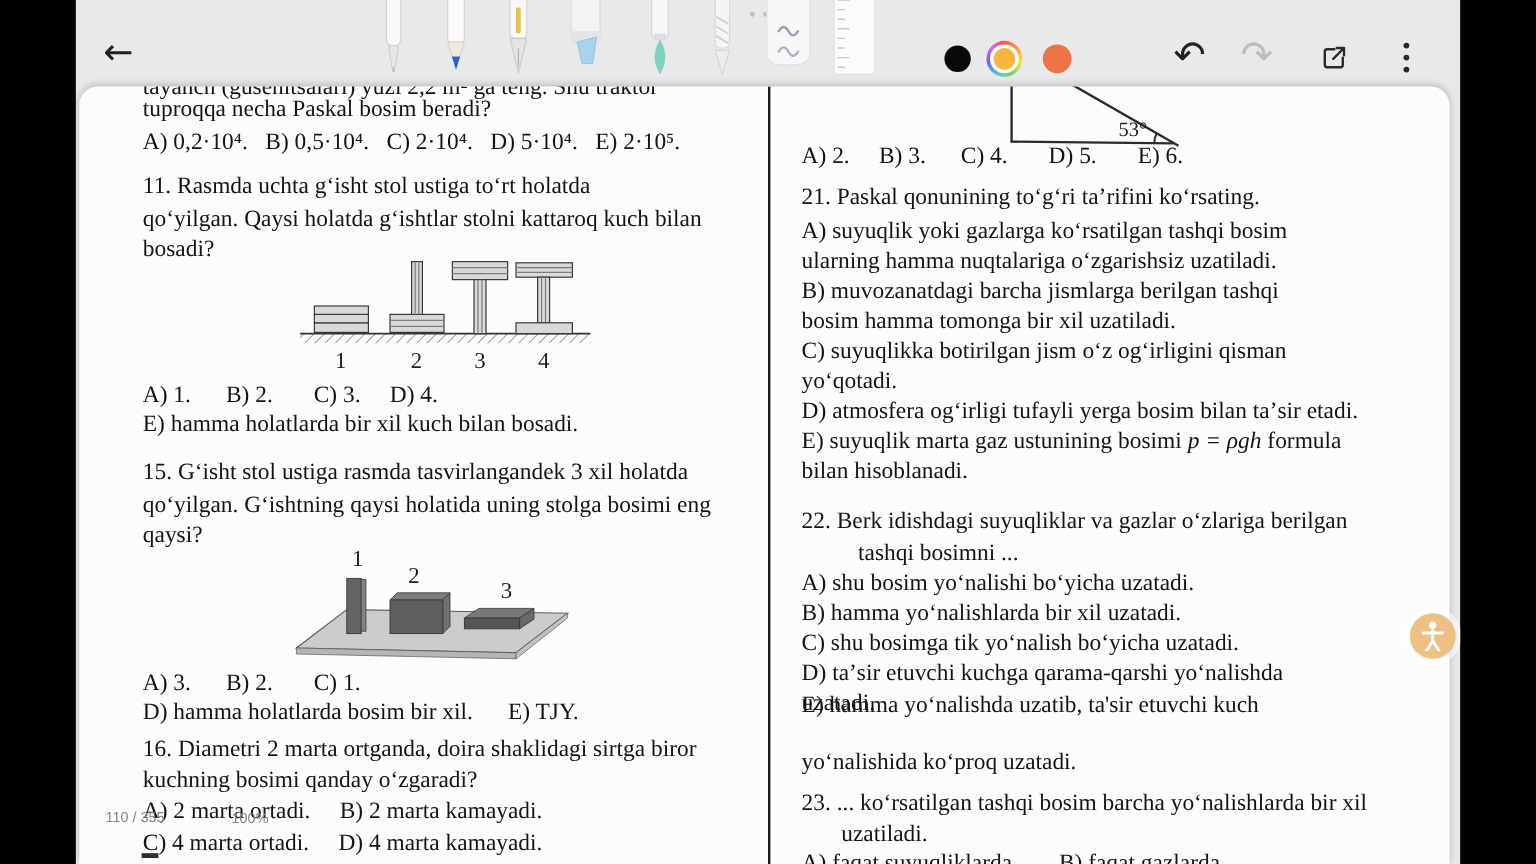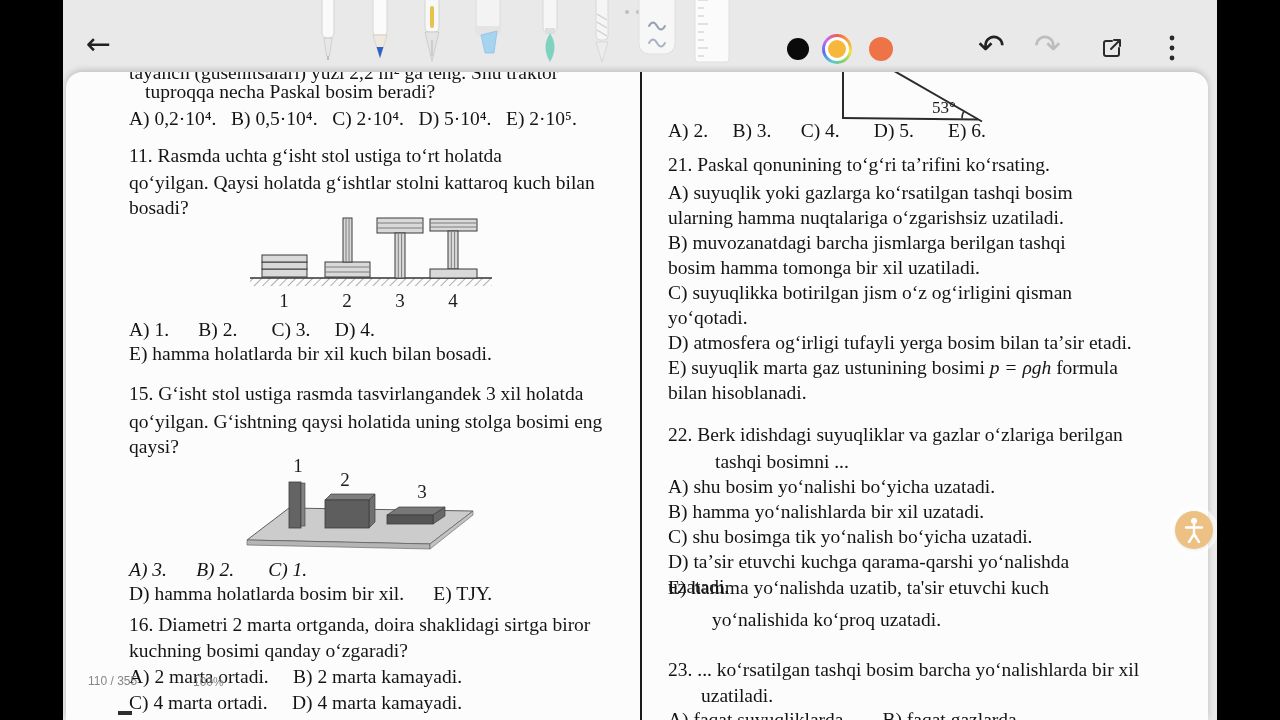--- a/index.html
+++ b/index.html
@@ -11,21 +11,21 @@
 
   .app-bg { position:absolute; left:63px; top:0; width:1154px; height:720px; background:#e9e9e9; }
 
   .page { position:absolute; left:66px; top:72px; width:1142px; height:648px;
           background:#fcfcfc; border-radius:16px 16px 0 0; overflow:hidden;
           box-shadow:0 -2px 6px rgba(0,0,0,.18); }
   .divider { position:absolute; left:574px; top:0; width:2px; height:648px; background:#1b1b1b; }
 
   .ln { position:absolute; font-family:"Liberation Serif",serif; font-size:19.5px; color:#141414;
         white-space:pre; line-height:1.2; }
-  .lnl { left:63px; } .lnr { left:602px; }
+  .lnl { left:53px; } .lnr { left:602px; }
   .it { font-style:italic; }
 
   .ghost { position:absolute; font-family:"Liberation Sans",sans-serif; font-size:12px; color:#858585;
            white-space:pre; z-index:5; }
 
   .tbtn { position:absolute; background:none; border:none; cursor:pointer; color:#212121;
           font-size:30px; line-height:1; font-family:"DejaVu Sans",sans-serif; }
   .tbtn.disabled { color:#bdbdbd; }
 
   .dot { position:absolute; border-radius:50%; cursor:pointer; }
@@ -134,21 +134,21 @@
 <svg class="abs" style="left:1166px; top:34px; cursor:pointer;" width="12" height="28" viewBox="0 0 12 28">
   <circle cx="6" cy="4" r="2.4" fill="#2a2a2a"></circle>
   <circle cx="6" cy="14" r="2.4" fill="#2a2a2a"></circle>
   <circle cx="6" cy="24" r="2.4" fill="#2a2a2a"></circle>
 </svg>
 
 <div class="page">
   <div class="divider"></div>
 
   <div class="ln lnl" style="top:-11px;">tayanch (gusenitsalari) yuzi 2,2 m² ga teng. Shu traktor</div>
-  <div class="ln lnl" style="top:8px;margin-left:16px;">tuproqqa necha Paskal bosim beradi?</div>
+  <div class="ln lnl" style="top:8px;">tuproqqa necha Paskal bosim beradi?</div>
   <div class="ln lnl" style="top:35px;">A) 0,2·10⁴.   B) 0,5·10⁴.   C) 2·10⁴.   D) 5·10⁴.   E) 2·10⁵.</div>
 
   <div class="ln lnl" style="top:72px;">11. Rasmda uchta gʻisht stol ustiga toʻrt holatda</div>
   <div class="ln lnl" style="top:99px;">qoʻyilgan. Qaysi holatda gʻishtlar stolni kattaroq kuch bilan</div>
   <div class="ln lnl" style="top:124px;">bosadi?</div>
 
   <svg class="abs" style="left:170px; top:138px;" width="280" height="104" viewBox="0 0 280 104">
     <defs>
       <pattern id="hatch" width="6" height="8" patternUnits="userSpaceOnUse" patternTransform="rotate(45)">
         <line x1="0" y1="0" x2="0" y2="8" stroke="#9a9a9a" stroke-width="1.6"></line>
@@ -216,21 +216,21 @@
     <rect x="84" y="48" width="44" height="28" fill="#5e5e5e" stroke="#3c3c3c" stroke-width="0.8"></rect>
 
     <polygon points="146,63 192,63 204,55 158,55" fill="#787878" stroke="#3c3c3c" stroke-width="0.7"></polygon>
     <polygon points="192,63 204,55 204,64 192,72" fill="#686868" stroke="#3c3c3c" stroke-width="0.7"></polygon>
     <rect x="146" y="63" width="46" height="9" fill="#555555" stroke="#3c3c3c" stroke-width="0.8"></rect>
     <text x="57" y="20" font-size="19" text-anchor="middle">1</text>
     <text x="104" y="34" font-size="19" text-anchor="middle">2</text>
     <text x="181" y="46" font-size="19" text-anchor="middle">3</text>
   </svg>
 
-  <div class="ln lnl" style="top:486px;font-style:italic;">A) 3.      B) 2.       C) 1.</div>
+  <div class="ln lnl" style="top:486px;">A) 3.      B) 2.       C) 1.</div>
   <div class="ln lnl" style="top:510px;">D) hamma holatlarda bosim bir xil.      E) TJY.</div>
 
   <div class="ln lnl" style="top:541px;">16. Diametri 2 marta ortganda, doira shaklidagi sirtga biror</div>
   <div class="ln lnl" style="top:567px;">kuchning bosimi qanday oʻzgaradi?</div>
   <div class="ln lnl" style="top:593px;">A) 2 marta ortadi.     B) 2 marta kamayadi.</div>
   <div class="ln lnl" style="top:619px;">C) 4 marta ortadi.     D) 4 marta kamayadi.</div>
   <div class="frag"></div>
 
   <div class="ghost" style="left:22px; top:602px;">110 / 355</div>
   <div class="ghost" style="left:127px; top:603px;">100%</div>
@@ -257,21 +257,21 @@
   <div class="ln lnr" style="top:309px;">bilan hisoblanadi.</div>
 
   <div class="ln lnr" style="top:351px;">22. Berk idishdagi suyuqliklar va gazlar oʻzlariga berilgan</div>
   <div class="ln lnr" style="top:378px;margin-left:47px;">tashqi bosimni ...</div>
   <div class="ln lnr" style="top:403px;">A) shu bosim yoʻnalishi boʻyicha uzatadi.</div>
   <div class="ln lnr" style="top:428px;">B) hamma yoʻnalishlarda bir xil uzatadi.</div>
   <div class="ln lnr" style="top:453px;">C) shu bosimga tik yoʻnalish boʻyicha uzatadi.</div>
   <div class="ln lnr" style="top:478px;">D) taʼsir etuvchi kuchga qarama-qarshi yoʻnalishda</div>
   <div class="ln lnr" style="top:503px;">uzatadi.</div>
   <div class="ln lnr" style="top:504px;">E) hamma yoʻnalishda uzatib, ta'sir etuvchi kuch</div>
-  <div class="ln lnr" style="top:536px;margin-left:44px;">yoʻnalishida koʻproq uzatadi.</div>
+  <div class="ln lnr" style="top:552px;">yoʻnalishida koʻproq uzatadi.</div>
 
   <div class="ln lnr" style="top:586px;">23. ... koʻrsatilgan tashqi bosim barcha yoʻnalishlarda bir xil</div>
   <div class="ln lnr" style="top:612px;margin-left:33px;">uzatiladi.</div>
   <div class="ln lnr" style="top:636px;">A) faqat suyuqliklarda        B) faqat gazlarda</div>
 </div>
 
 <button class="fab">
   <svg width="24" height="26" viewBox="0 0 24 26" style="position:absolute; left:7px; top:6px;">
     <circle cx="12" cy="4" r="3" fill="#fff"></circle>
     <path d="M12 8 V17 M4 10.5 H20 M12 17 L7 25 M12 17 L17 25" stroke="#fff" stroke-width="2.4" stroke-linecap="round" fill="none"></path>

